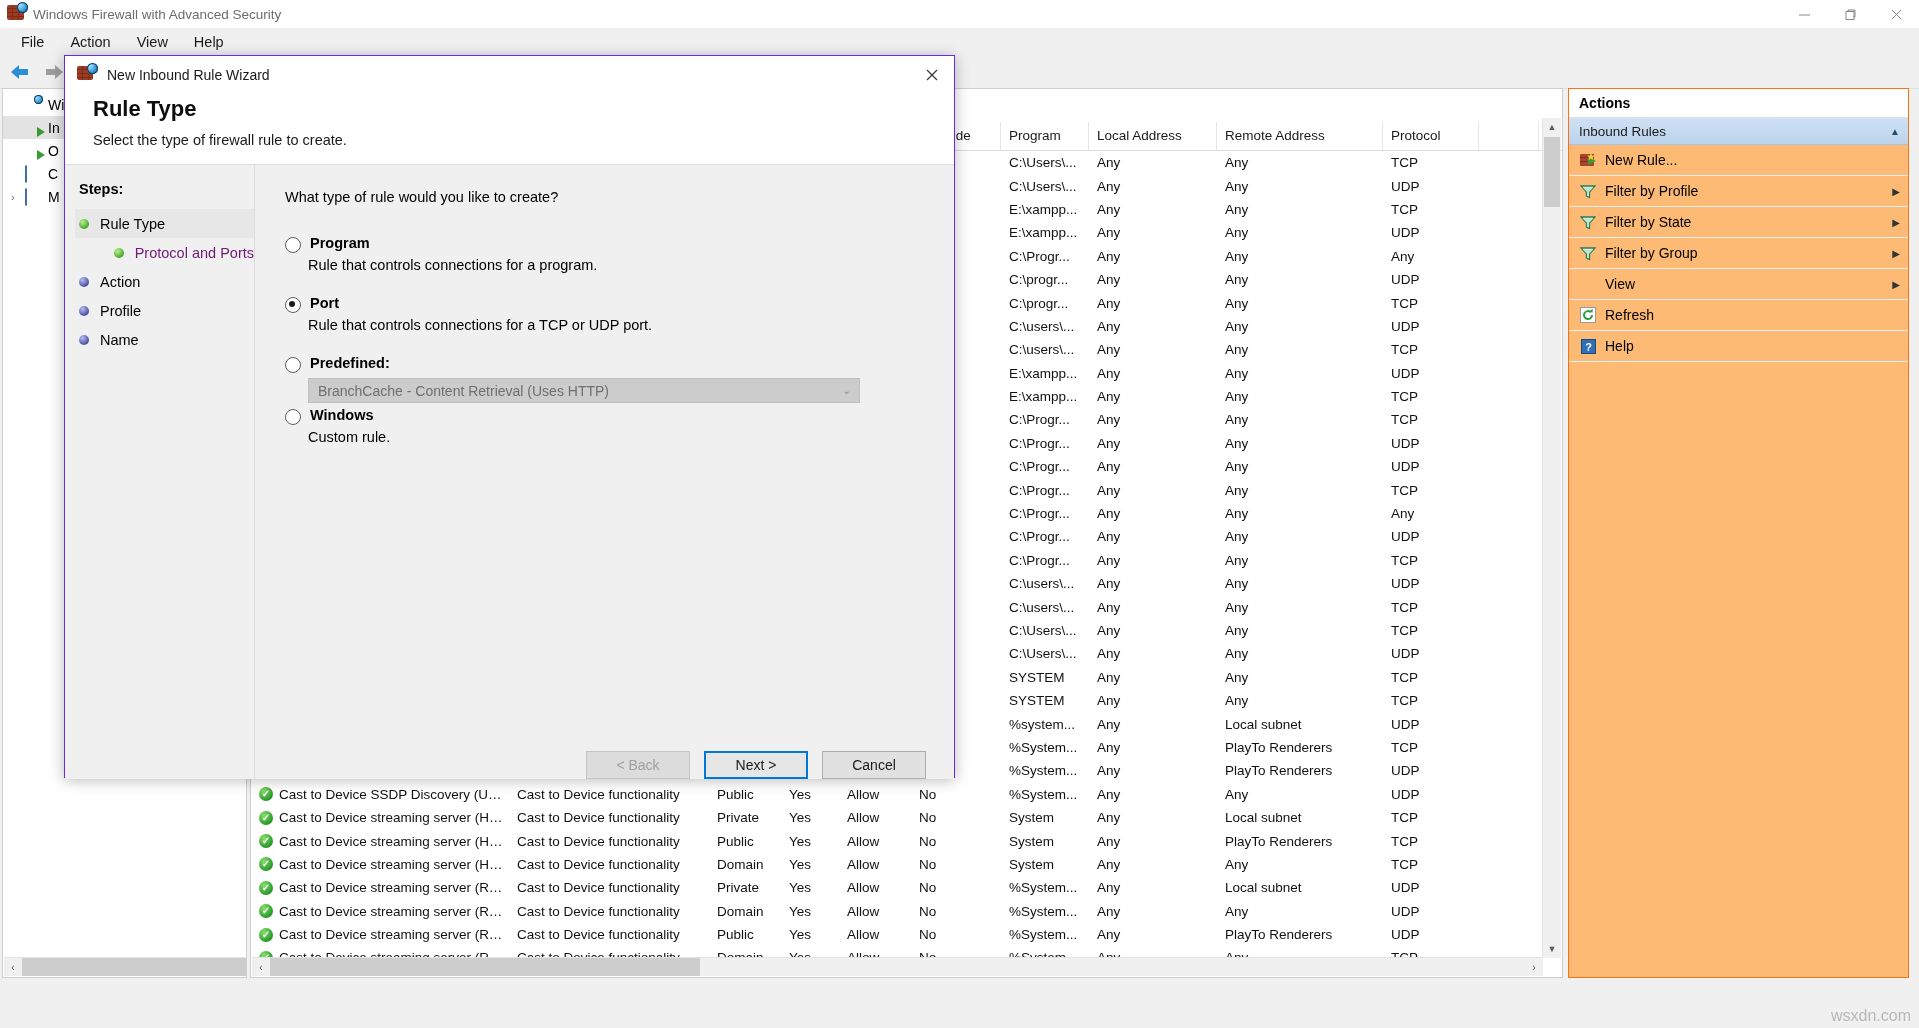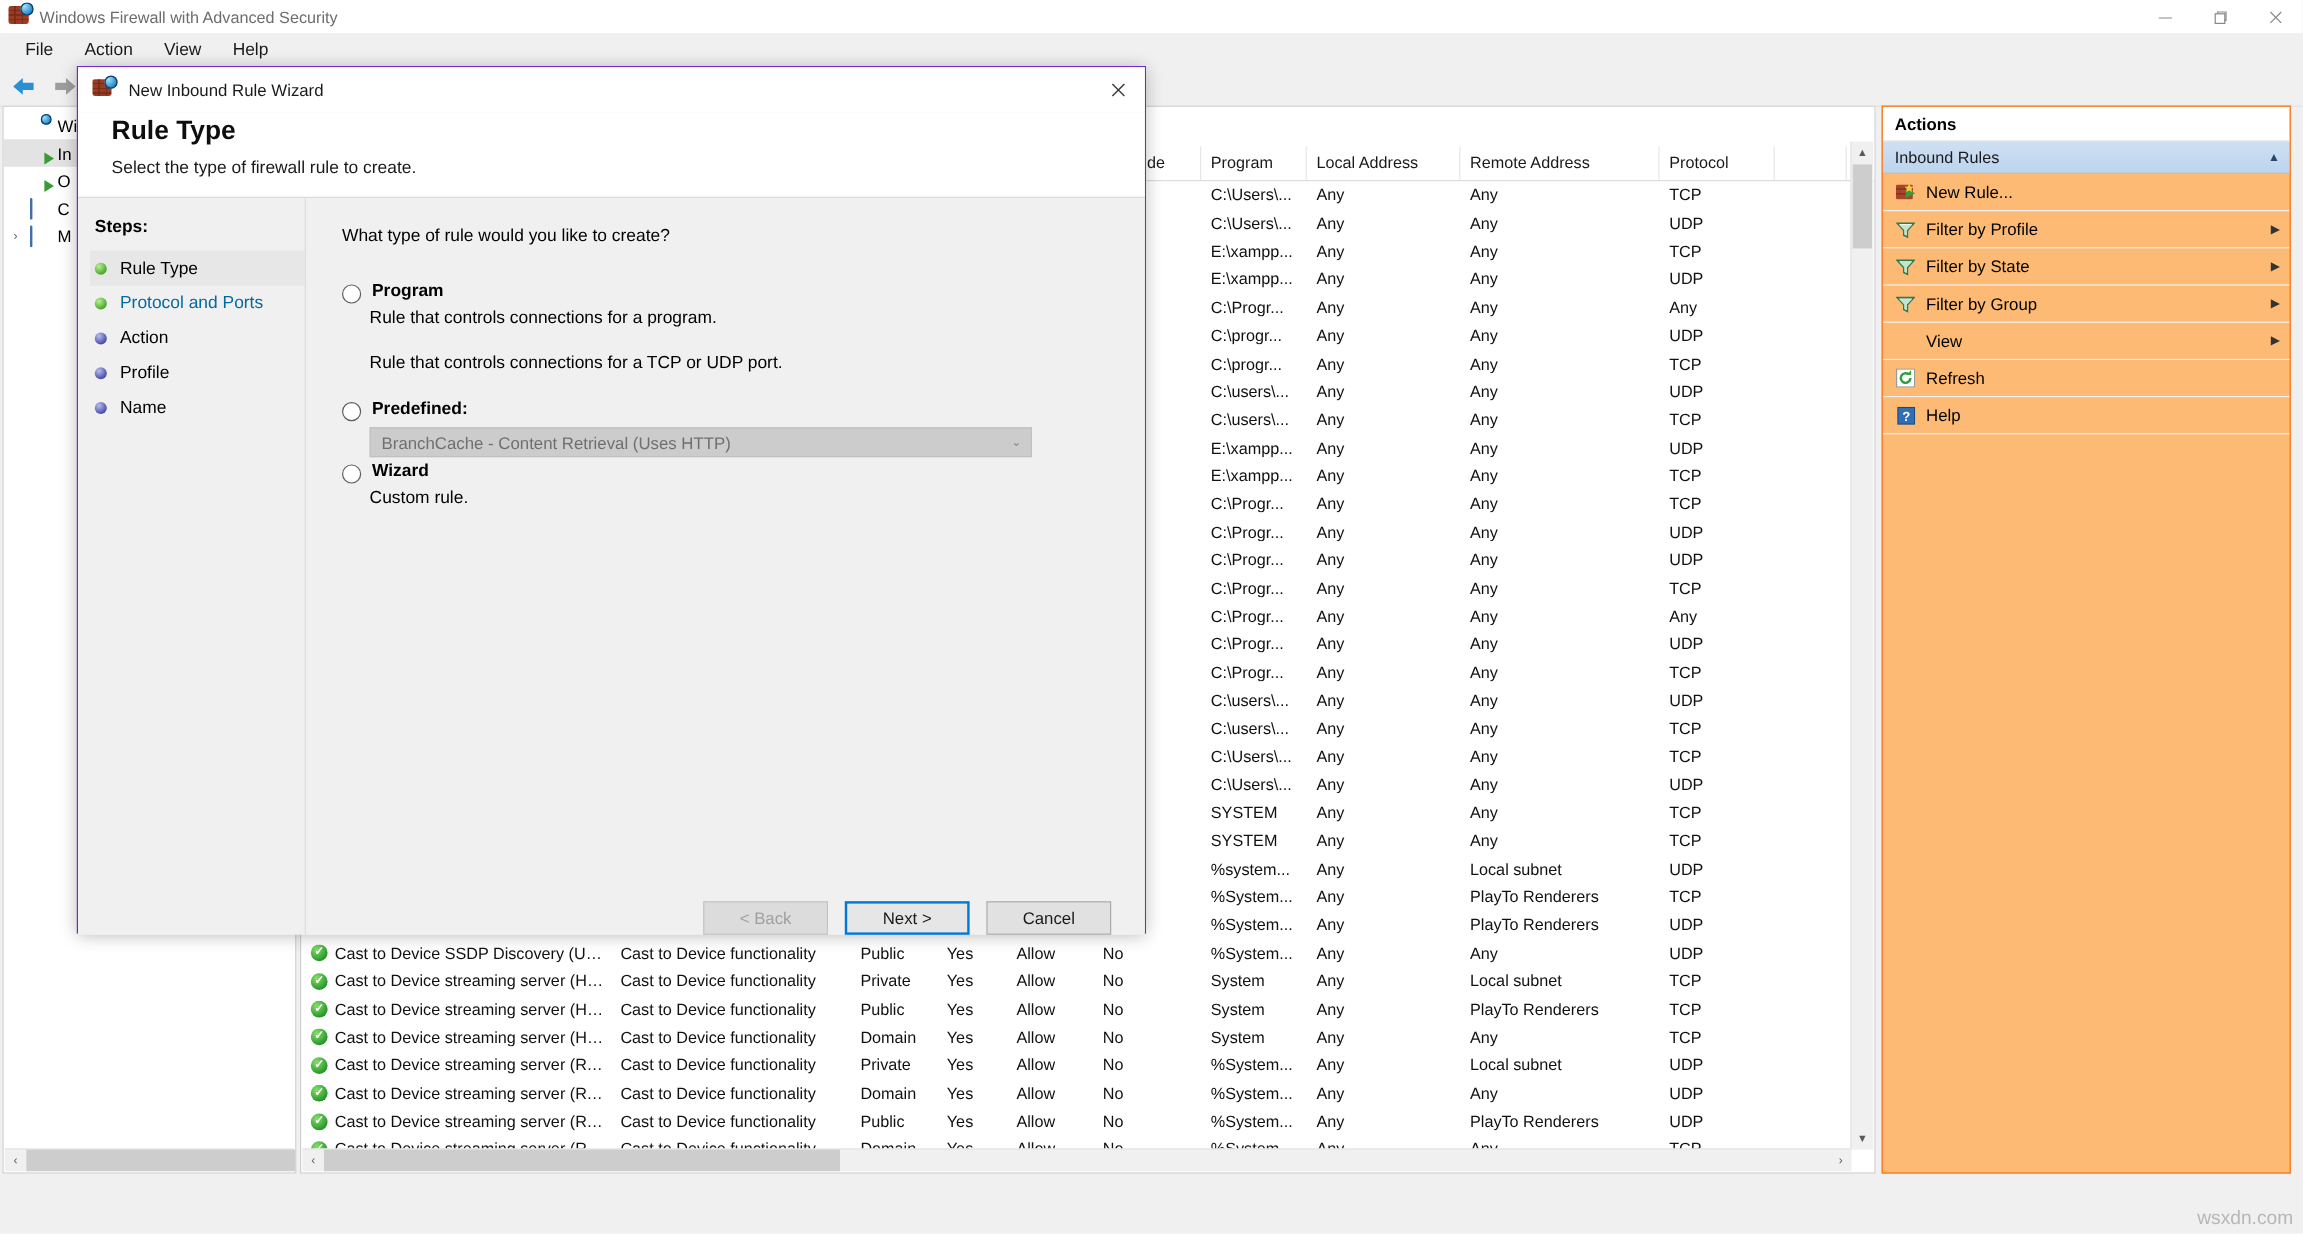--- a/index.html
+++ b/index.html
@@ -179,21 +179,21 @@
     border-right:1px solid #dcdcdc;
   }
   .steps-label { font-weight:bold; font-size:14.5px; padding-left:4px; margin-bottom:12px; }
   .step {
     display:flex; align-items:center; height:29px; padding-left:4px; font-size:14.5px;
   }
   .step.active { background:#e7e7e7; }
   .step .dot { width:10px;height:10px;border-radius:50%; margin-right:11px; flex:0 0 auto; }
   .dot.green { background:radial-gradient(circle at 35% 30%, #b8f08f, #4aa82e 70%, #2e7a1d); }
   .dot.blue  { background:radial-gradient(circle at 35% 30%, #b9bdf0, #4b51a8 70%, #2f3479); }
-  .step.link { color:#0369a1; }
+  .step.link { color:#701a75;justify-content:flex-end; }
 
   .dlg-main { flex:1; background:#f0f0f0; position:relative; padding:24px 30px 0 30px; box-sizing:border-box; }
   .q { font-size:14.5px; margin-bottom:30px; }
   .radio-row { display:flex; align-items:flex-start; margin-bottom:4px; }
   .radio {
     width:14px;height:14px;border-radius:50%; border:1px solid #5f5f5f; background:#fff;
     margin-right:9px; margin-top:2px; flex:0 0 auto; position:relative;
   }
   .radio.checked:after {
     content:""; position:absolute; left:3px; top:3px; width:6px; height:6px; border-radius:50%; background:#1a1a1a;
@@ -915,34 +915,38 @@
       </div>
       <div class="dlg-main">
         <div class="q">What type of rule would you like to create?</div>
 
         <div class="radio-row">
           <span class="radio"></span>
           <span class="radio-label">Program</span>
         </div>
         <div class="radio-desc">Rule that controls connections for a program.</div>
 
+        <div class="radio-row">
+          <span class="radio checked"></span>
+          <span class="radio-label">Port</span>
+        </div>
         <div class="radio-desc">Rule that controls connections for a TCP or UDP port.</div>
 
         <div class="radio-row">
           <span class="radio"></span>
           <span class="radio-label">Predefined:</span>
         </div>
         <div class="combo">
           <span>BranchCache - Content Retrieval (Uses HTTP)</span>
           <span class="chev">⌄</span>
         </div>
 
         <div class="radio-row">
           <span class="radio"></span>
-          <span class="radio-label">Wizard</span>
+          <span class="radio-label">Windows</span>
         </div>
         <div class="radio-desc">Custom rule.</div>
 
         <div class="dlg-footer">
           <div class="btn disabled">&lt; Back</div>
           <div class="btn default">Next &gt;</div>
           <div class="btn">Cancel</div>
         </div>
       </div>
     </div>

